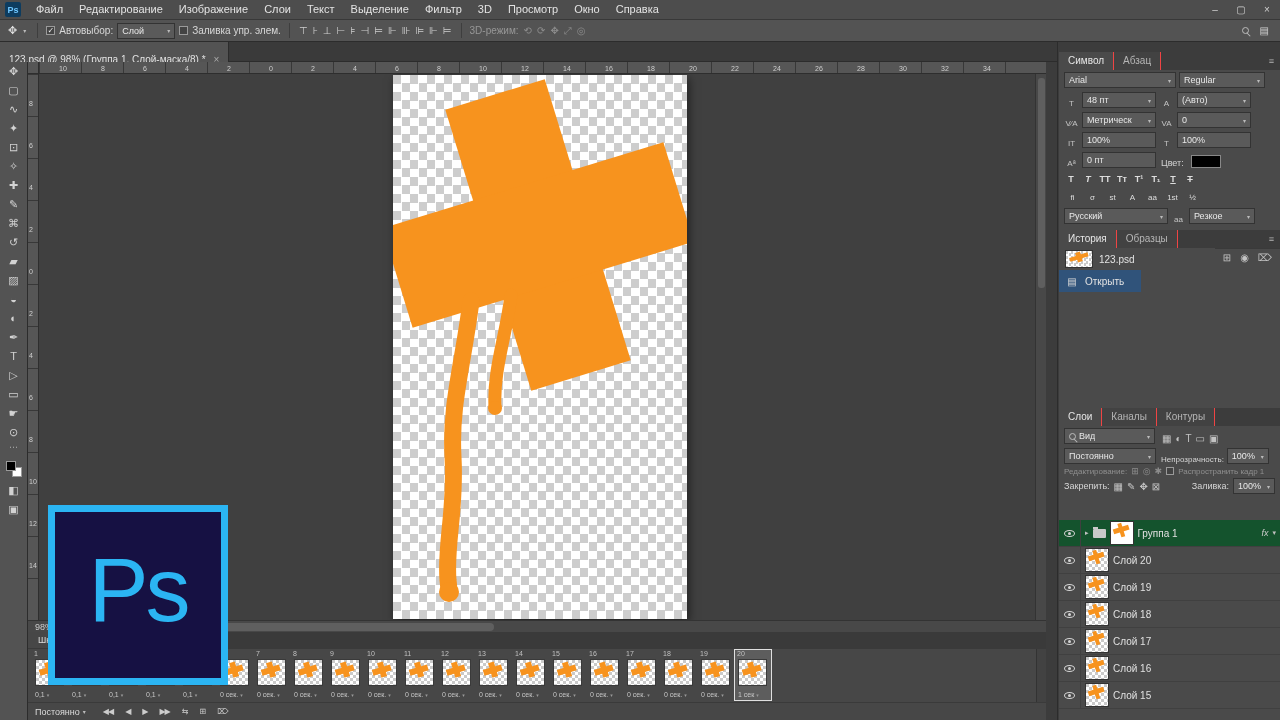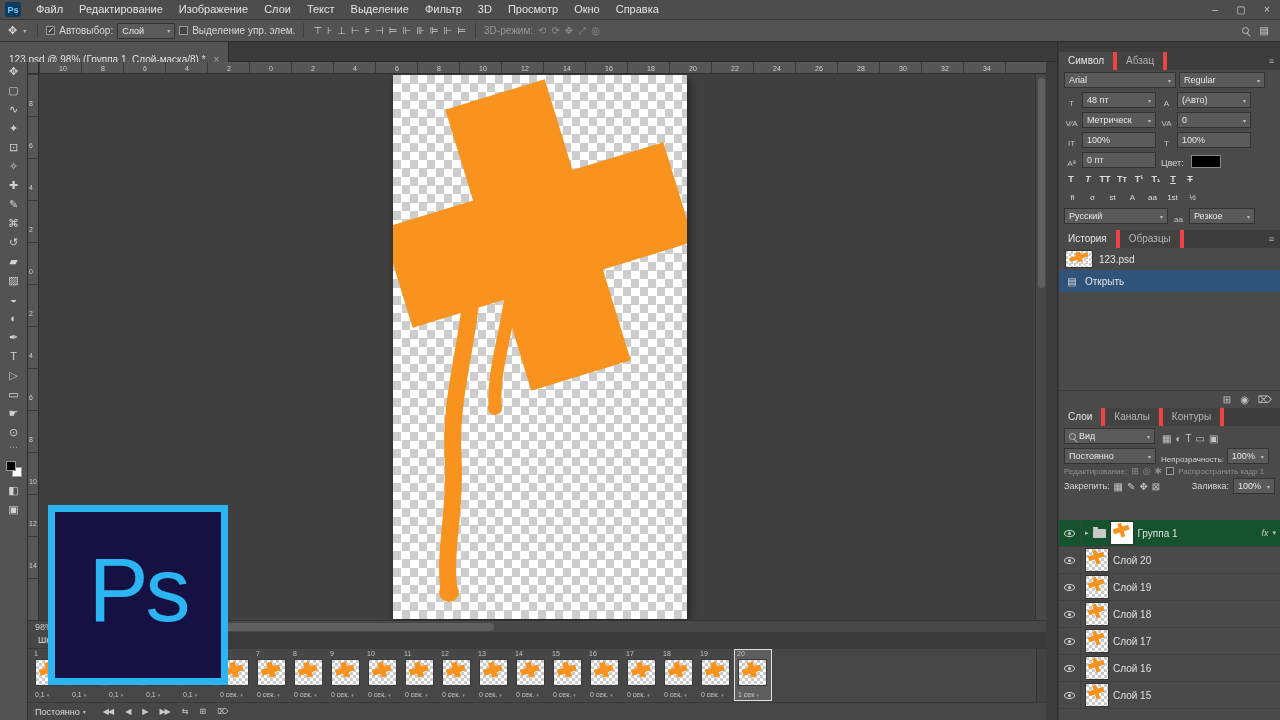--- a/index.html
+++ b/index.html
@@ -77,35 +77,35 @@
   .htrack{flex:1;position:relative;height:100%}
   .hthumb{position:absolute;left:4px;top:2px;width:430px;height:8px;background:#5f5f5f;border-radius:4px}
 
   
   .panels{position:absolute;left:1057px;top:42px;width:223px;height:678px;background:#3c3c3c;border-left:1px solid var(--line)}
   .panel{position:absolute;left:1px;width:221px}
   .panel.char{top:10px;height:178px}
   .panel.hist{top:188px;height:178px}
   .panel.layers{top:366px;height:312px}
   .ptabs{height:18px;background:#3c3c3c;display:flex;align-items:flex-end;font-size:10px}
-  .ptab{height:18px;line-height:18px;padding:0 9px;color:#b5b5b5;background:#424242;border-right:4px solid #ef4444}
+  .ptab{height:18px;line-height:18px;padding:0 9px;color:#b5b5b5;background:#424242;border-right:1px solid #ef4444}
   .ptab.active{background:var(--panel);color:#e6e6e6}
   .pmenu{margin-left:auto;line-height:18px;padding:0 6px;color:#b5b5b5;font-size:9px}
   .pbody{position:absolute;left:0;right:0;top:18px;bottom:0;background:var(--panel);overflow:hidden}
   .crow{display:flex;align-items:flex-end;gap:3px;padding:2px 5px}
   .micon{width:15px;flex:none;text-align:center;font-size:8px;color:#c5c5c5}
   .clabel{font-size:9px;color:#d5d5d5;padding-left:2px}
   .swatch{width:30px;height:13px;background:#000;border:1px solid #888;margin-left:4px}
   .tbtn{min-width:14px;height:14px;display:inline-flex;align-items:center;justify-content:center;
         font-size:9px;font-weight:bold;color:#ddd}
   .tbtn.italic{font-style:italic}.tbtn.u{text-decoration:underline}.tbtn.s{text-decoration:line-through}
   .tbtn.ot{font-weight:normal;font-size:8px;min-width:17px}
 
   
-  .histbody{display:flex;flex-direction:column}
+  .histbody{display:flex;flex-direction:row}
   .hist-row{height:22px;display:flex;align-items:center;gap:6px;padding:0 6px;font-size:10px;color:#e2e2e2}
   .hist-row.sel{background:#30537a}
   .hist-thumb{width:28px;height:18px;flex:none;position:relative;overflow:hidden;border:1px solid #333;
               background:repeating-conic-gradient(#fff 0% 25%,#cacaca 0% 50%) 0 0/5px 5px}
   .hist-ic{width:14px;text-align:center;color:#d8d8d8;font-size:10px;flex:none}
   .hspacer{flex:1}
   .pfooter{height:18px;border-top:1px solid #3a3a3a;display:flex;align-items:center;justify-content:flex-end;gap:9px;padding:0 8px}
   .pficon{font-size:10px;color:#c3c3c3}
 
   
@@ -189,21 +189,21 @@
         <b class="chev">▾</b>
     </span>
     <span class="sep"></span>
     <span class="cb">✓</span>
     <span class="olabel">Автовыбор:</span>
     <span class="field w58">
       <i>Слой</i>
         <b class="chev">▾</b>
     </span>
     <span class="cb"></span>
-    <span class="olabel">Выделение упр. элем.</span>
+    <span class="olabel">Заливка упр. элем.</span>
     <span class="sep"></span>
     <span class="igroup" id="alignIcons">
         <span class="obar-icn">⊤</span>
         <span class="obar-icn">⊦</span>
         <span class="obar-icn">⊥</span>
         <span class="obar-icn">⊢</span>
         <span class="obar-icn">⊧</span>
         <span class="obar-icn">⊣</span>
         <span class="obar-icn">⊨</span>
         <span class="obar-icn">⊩</span>

